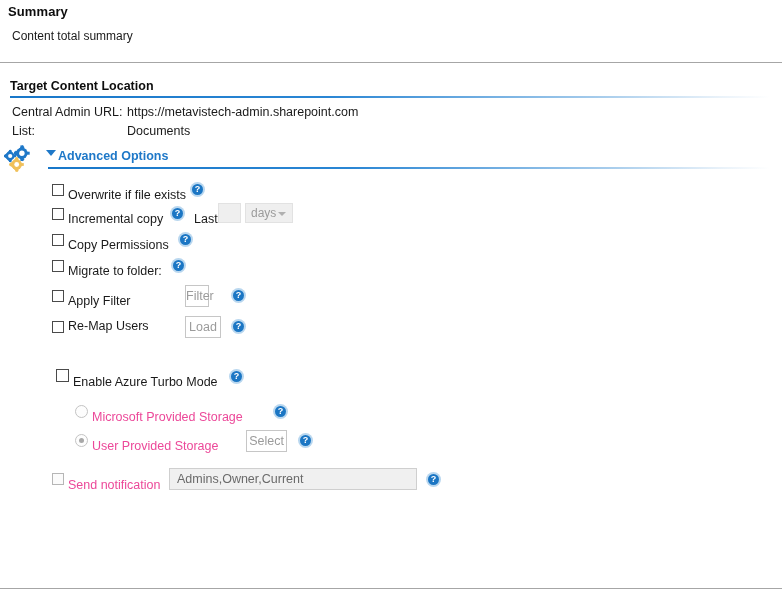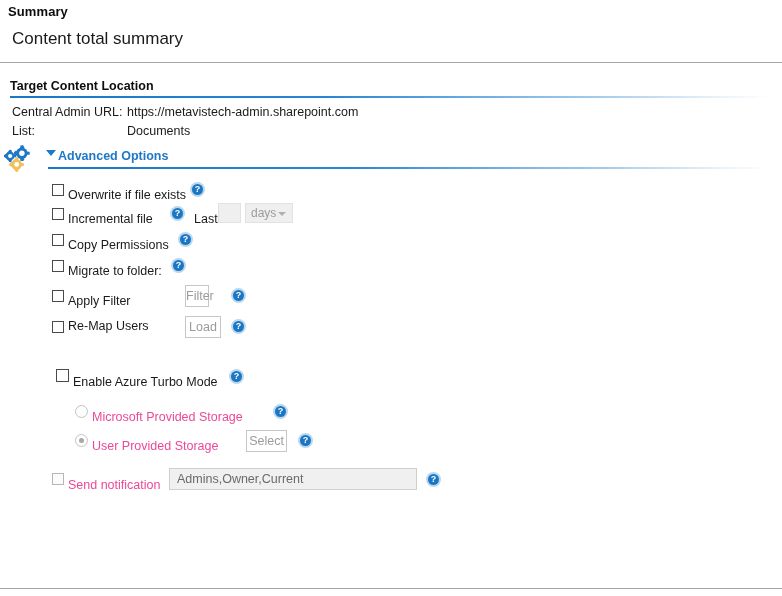--- a/index.html
+++ b/index.html
@@ -24,21 +24,21 @@
     top: 4px;
     font-size: 13px;
     font-weight: bold;
     color: #0d0d0d;
     letter-spacing: 0.1px;
   }
   .summary-sub {
     position: absolute;
     left: 12px;
     top: 29px;
-    font-size: 17px;
+    font-size: 12px;
     color: #1a1a1a;
   }
   .top-rule {
     position: absolute;
     left: 0;
     top: 62px;
     width: 782px;
     height: 1px;
     background: #a6a6a6;
   }
@@ -296,21 +296,21 @@
 
 <div class="adv-caret"></div>
 <div class="adv-label">Advanced Options</div>
 <div class="blue-rule advanced"></div>
 
 <div class="cbx" style="left:52px; top:184px;"></div>
 <div class="opt-label" style="left:68px; top:182px;">Overwrite if file exists</div>
 <div class="help" style="left:190px; top:182px;"></div>
 
 <div class="cbx" style="left:52px; top:208px;"></div>
-<div class="opt-label" style="left:68px; top:206px;">Incremental file</div>
+<div class="opt-label" style="left:68px; top:206px;">Incremental copy</div>
 <div class="help" style="left:170px; top:206px;"></div>
 <div class="opt-label" style="left:194px; top:206px;">Last</div>
 <div class="num-input" style="left:218px; top:203px;"></div>
 <div class="combo" style="left:245px; top:203px;">
   <span>days</span>
   <span class="combo-arrow"></span>
 </div>
 
 <div class="cbx" style="left:52px; top:234px;"></div>
 <div class="opt-label" style="left:68px; top:232px;">Copy Permissions</div>

